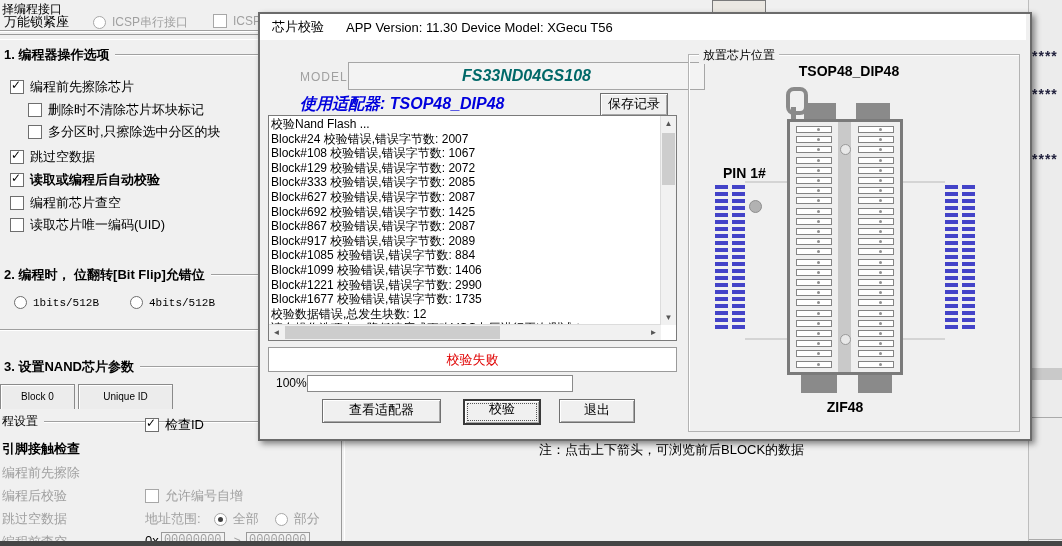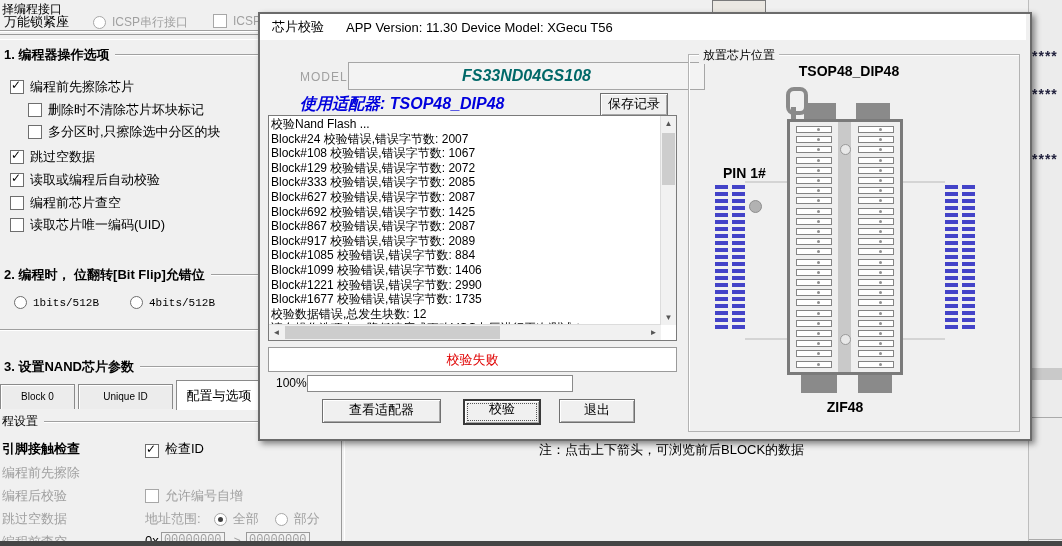--- a/index.html
+++ b/index.html
@@ -123,21 +123,21 @@
     <div class="abs row" style="left:28px;top:123px;width:315px;">
       <span class="cb"></span>
       <span style="font-size:13px;white-space:nowrap;">多分区时,只擦除选中分区的块</span>
     </div>
     <div class="abs row" style="left:10px;top:148px;">
       <span class="cb checked"></span>
       <span style="font-size:13px;">跳过空数据</span>
     </div>
     <div class="abs row" style="left:10px;top:171px;">
       <span class="cb checked"></span>
-      <span style="font-size:13px;">读取或编程后自动校验</span>
+      <span style="font-size:13px;font-weight:bold;">读取或编程后自动校验</span>
     </div>
     <div class="abs row" style="left:10px;top:194px;">
       <span class="cb"></span>
       <span style="font-size:13px;">编程前芯片查空</span>
     </div>
     <div class="abs row" style="left:10px;top:216px;">
       <span class="cb"></span>
       <span style="font-size:13px;">读取芯片唯一编码(UID)</span>
     </div>
 
@@ -155,29 +155,28 @@
     </div>
     <div class="abs etch" style="left:0;top:329px;width:258px;"></div>
 
     <div class="abs sec" style="left:4px;top:342px;width:254px;margin-top:16px;">
       <span>3. 设置NAND芯片参数</span>
         <span class="rule"></span>
     </div>
 
     <div class="abs tab" style="left:0;top:384px;width:73px;height:24px;line-height:24px;">Block 0</div>
     <div class="abs tab" style="left:78px;top:384px;width:93px;height:24px;line-height:24px;">Unique ID</div>
-    <div class="abs tab active" style="left:176px;top:380px;width:84px;height:29px;line-height:29px;">配置与选项</div>
 
     <div class="abs sec" style="left:2px;top:413px;width:334px;font-weight:normal;font-size:12px;">
       <span>程设置</span>
         <span class="rule"></span>
     </div>
 
     <div class="abs" style="left:2px;top:440px;font-size:13px;font-weight:bold;">引脚接触检查</div>
-    <div class="abs row" style="left:145px;top:440px;align-items:flex-end;">
+    <div class="abs row" style="left:145px;top:416px;">
       <span class="cb checked"></span>
       <span style="font-size:13px;">检查ID</span>
     </div>
     <div class="abs dis-t" style="left:2px;top:464px;font-size:13px;">编程前先擦除</div>
     <div class="abs dis-t" style="left:2px;top:487px;font-size:13px;">编程后校验</div>
     <div class="abs row" style="left:145px;top:487px;">
       <span class="cb dis"></span>
       <span class="dis-t" style="font-size:13px;">允许编号自增</span>
     </div>
     <div class="abs dis-t" style="left:2px;top:510px;font-size:13px;">跳过空数据</div>

